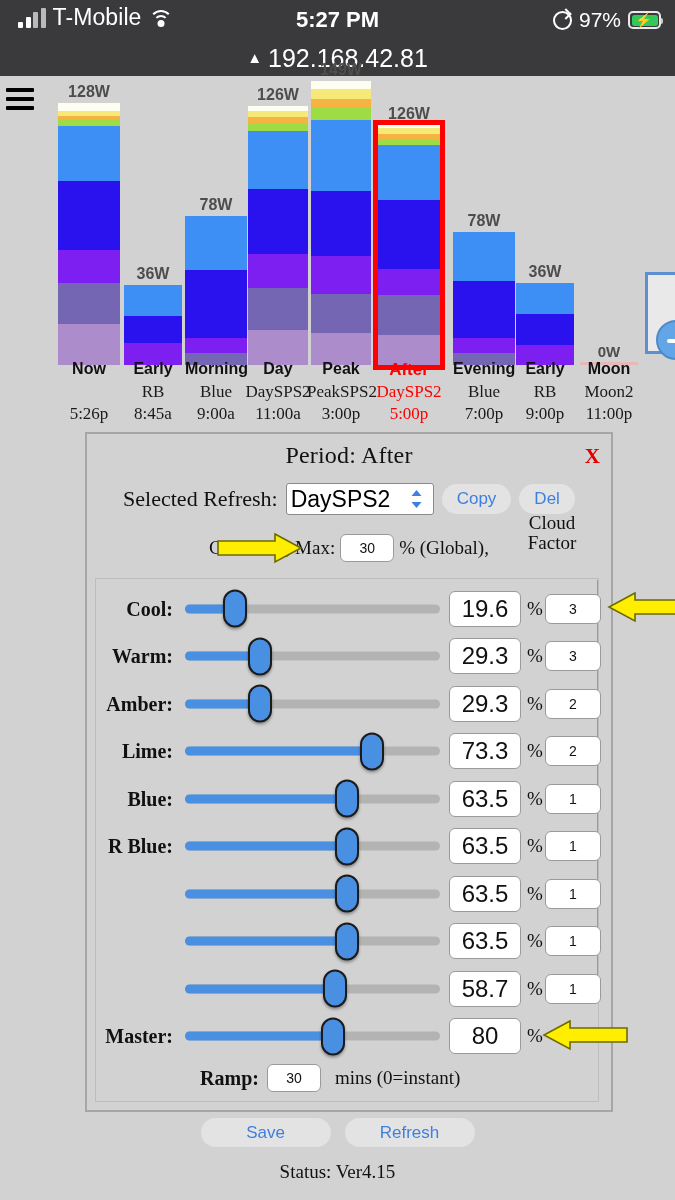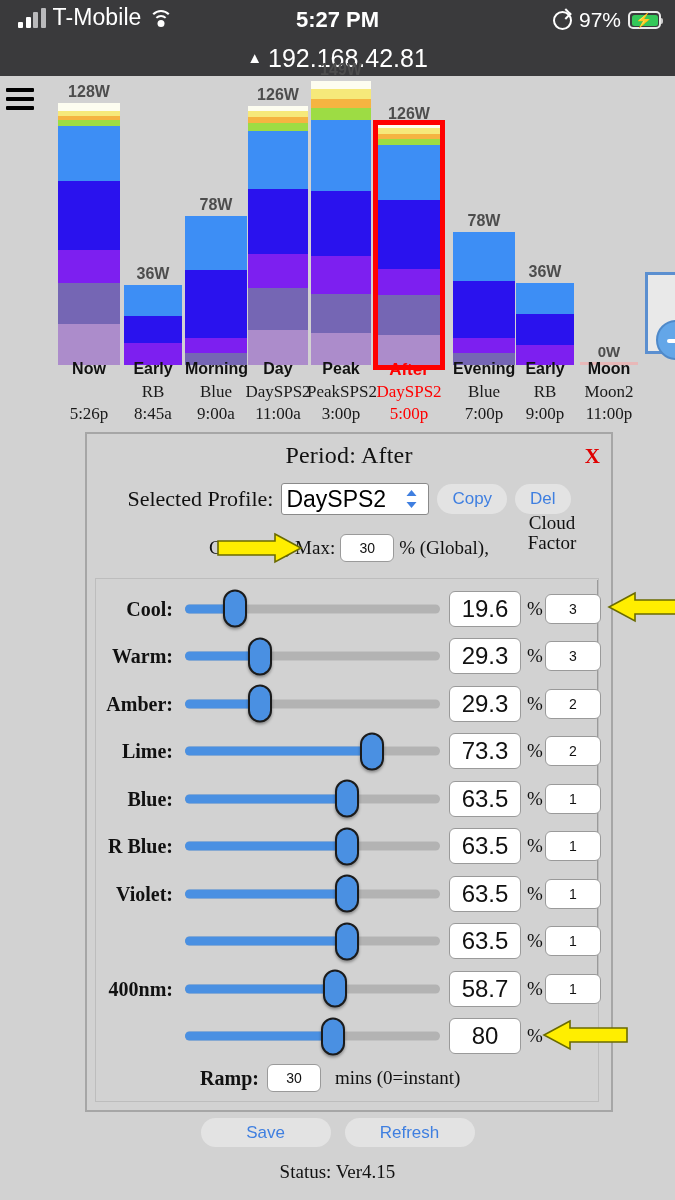--- a/index.html
+++ b/index.html
@@ -356,21 +356,21 @@
 
   <div class="vslider"></div>
   <div class="vthumb"></div>
 
   <div class="dialog">
 
     <div class="dlg-title">Period: After</div>
     <div class="close-x">X</div>
 
     <div class="profile-row">
-      <span class="profile-label">Selected Profile:</span>
+      <span class="profile-label">Selected Refresh:</span>
       <span class="select-box">
         <span class="val">DaySPS2</span>
         <span class="sel-chev">
           <svg width="13" height="20" viewBox="0 0 13 20">
             <path d="M6.5 1 L11.5 7 L1.5 7 Z" fill="#3f7fe0"></path>
             <path d="M6.5 19 L11.5 13 L1.5 13 Z" fill="#3f7fe0"></path>
           </svg>
         </span>
       </span>
       <span class="pillbtn">Copy</span>
@@ -455,49 +455,48 @@
           <div class="slabel">R Blue:</div>
           <div class="track">
             <div class="fill" style="width: 161.925px;"></div>
             <div class="thumb" style="left: 161.925px;"></div>
           </div>
           <div class="valbox">63.5</div>
           <div class="pct">%</div>
           <div class="cfbox">1</div>
         </div>
         <div class="srow">
-          <div class="slabel">Violet:</div>
           <div class="track">
             <div class="fill" style="width: 161.925px;"></div>
             <div class="thumb" style="left: 161.925px;"></div>
           </div>
           <div class="valbox">63.5</div>
           <div class="pct">%</div>
           <div class="cfbox">1</div>
         </div>
         <div class="srow">
           <div class="track">
             <div class="fill" style="width: 161.925px;"></div>
             <div class="thumb" style="left: 161.925px;"></div>
           </div>
           <div class="valbox">63.5</div>
           <div class="pct">%</div>
           <div class="cfbox">1</div>
         </div>
         <div class="srow">
-          <div class="slabel">400nm:</div>
           <div class="track">
             <div class="fill" style="width: 149.685px;"></div>
             <div class="thumb" style="left: 149.685px;"></div>
           </div>
           <div class="valbox">58.7</div>
           <div class="pct">%</div>
           <div class="cfbox">1</div>
         </div>
         <div class="srow">
+          <div class="slabel">Master:</div>
           <div class="track">
             <div class="fill" style="width: 147.9px;"></div>
             <div class="thumb" style="left: 147.9px;"></div>
           </div>
           <div class="valbox">80</div>
           <div class="pct">%</div>
           <div class="arrow" style="left: 455px; top: 6px;">
             <svg width="88" height="32" viewBox="0 0 88 32">
               <path d="M28 2 L2 16 L28 30 L28 23 L85 23 L85 9 L28 9 Z" fill="#ffee00" stroke="#6b6b00" stroke-width="1.6"></path>
             </svg>

